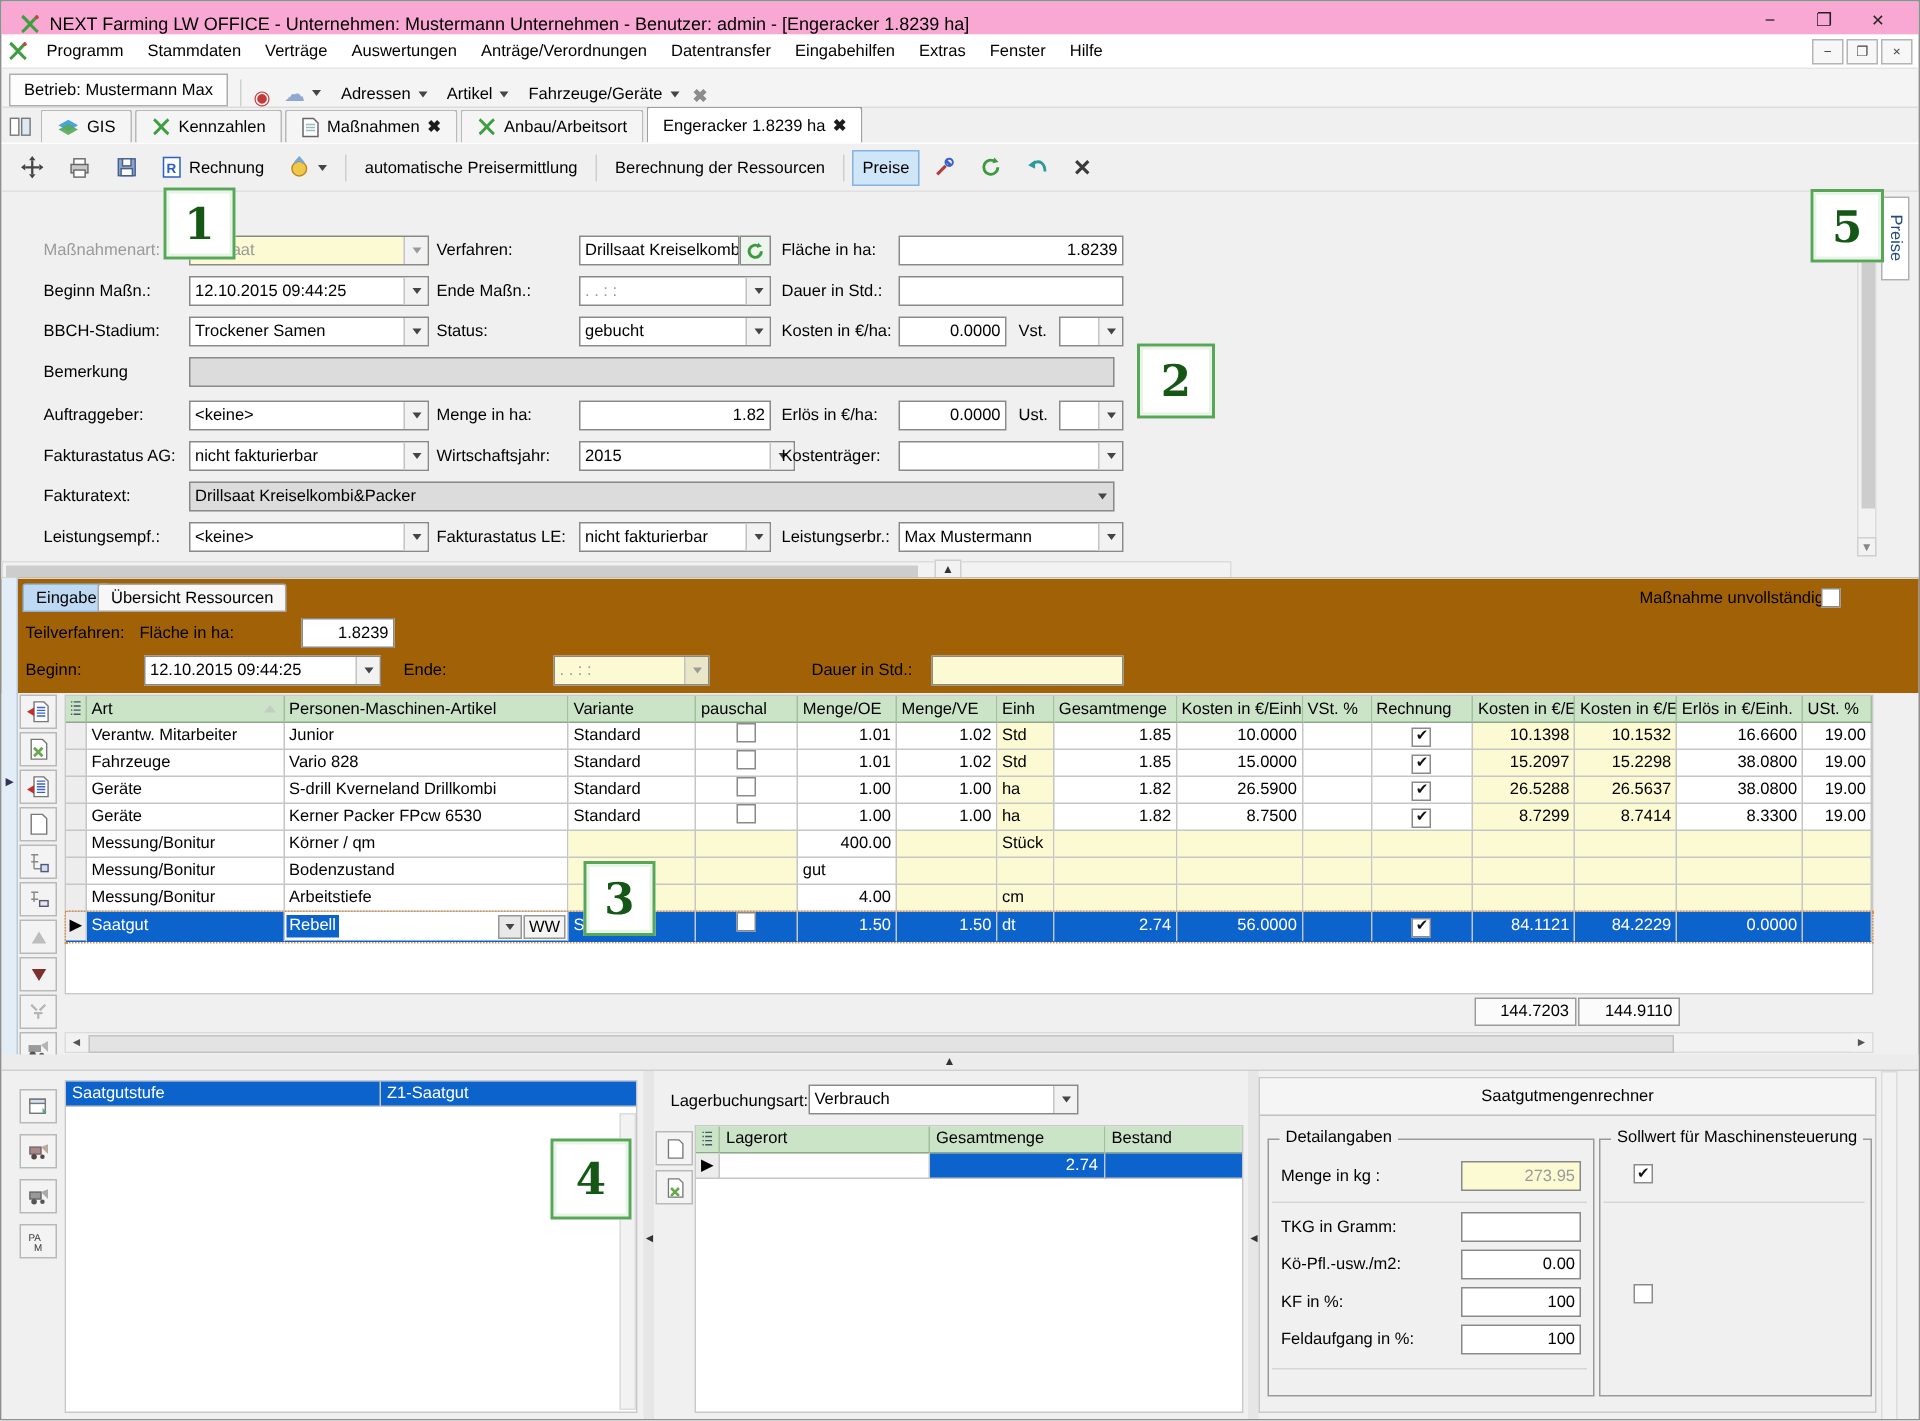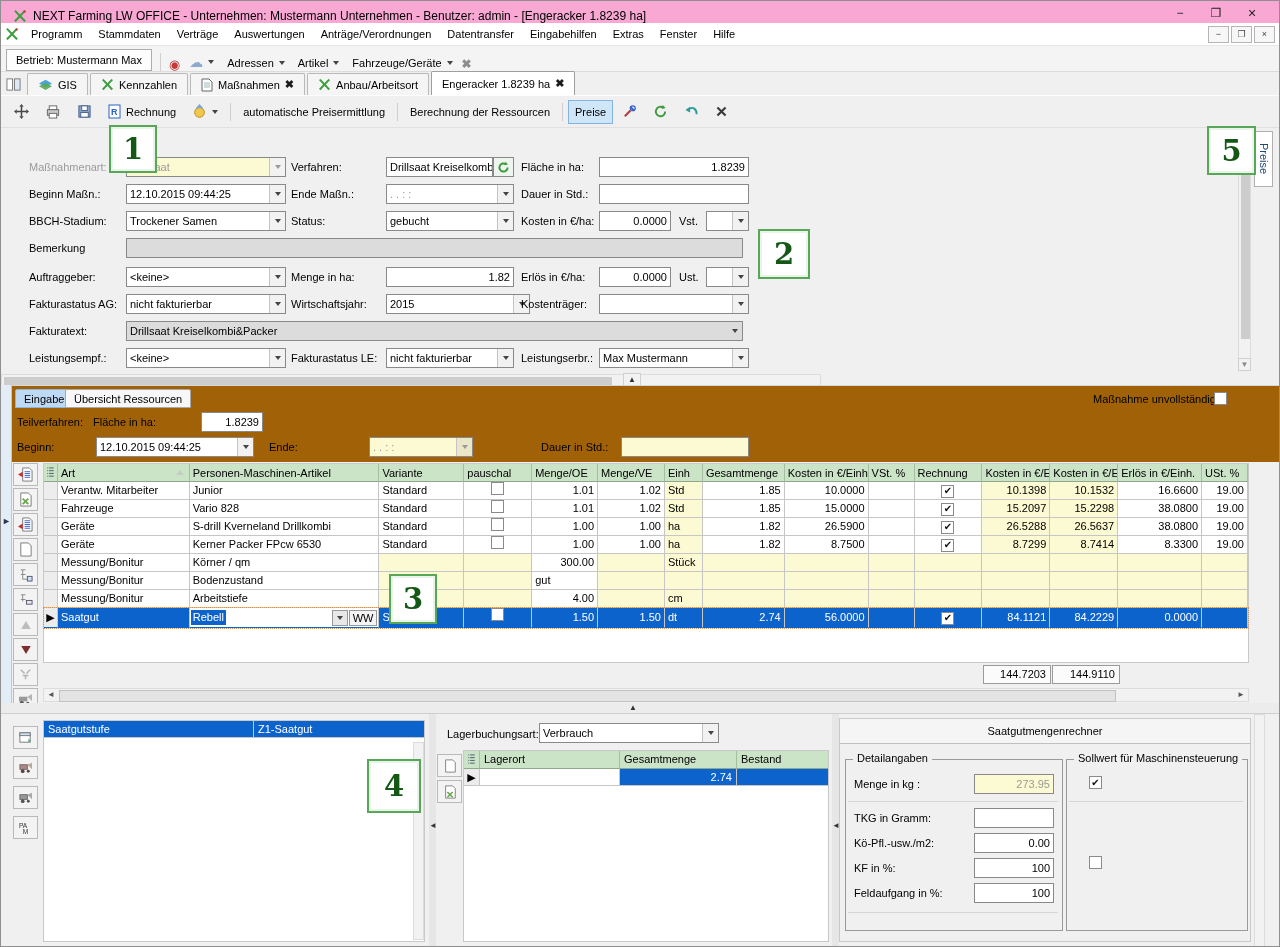--- a/index.html
+++ b/index.html
@@ -670,21 +670,21 @@
       <div class="td c14 r">8.3300</div>
       <div class="td c15 r">19.00</div>
     </div>
 
     <div class="tr">
       <div class="td m c0"></div>
       <div class="td c1">Messung/Bonitur</div>
       <div class="td c2">Körner / qm</div>
       <div class="td c3 y"></div>
       <div class="td c4 y"></div>
-      <div class="td c5 r">300.00</div>
+      <div class="td c5 r">400.00</div>
       <div class="td c6 y"></div>
       <div class="td c7 y">Stück</div>
       <div class="td c8 y"></div>
       <div class="td c9 y"></div>
       <div class="td c10 y"></div>
       <div class="td c11 y"></div>
       <div class="td c12 y"></div>
       <div class="td c13 y"></div>
       <div class="td c14 y"></div>
       <div class="td c15 y"></div>

